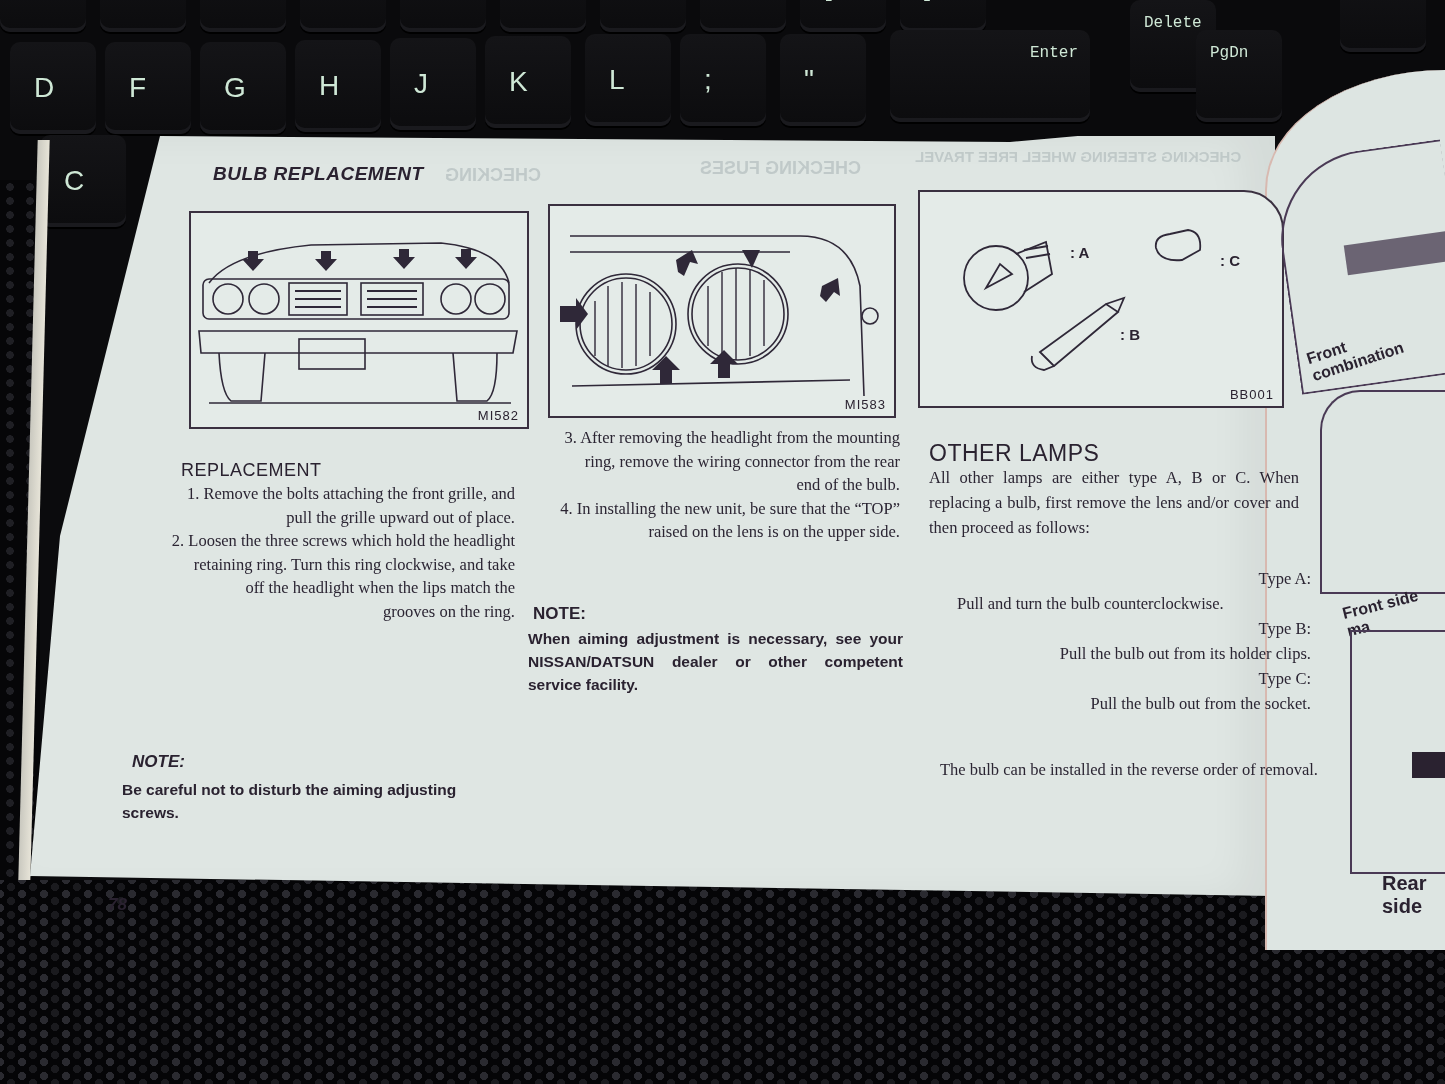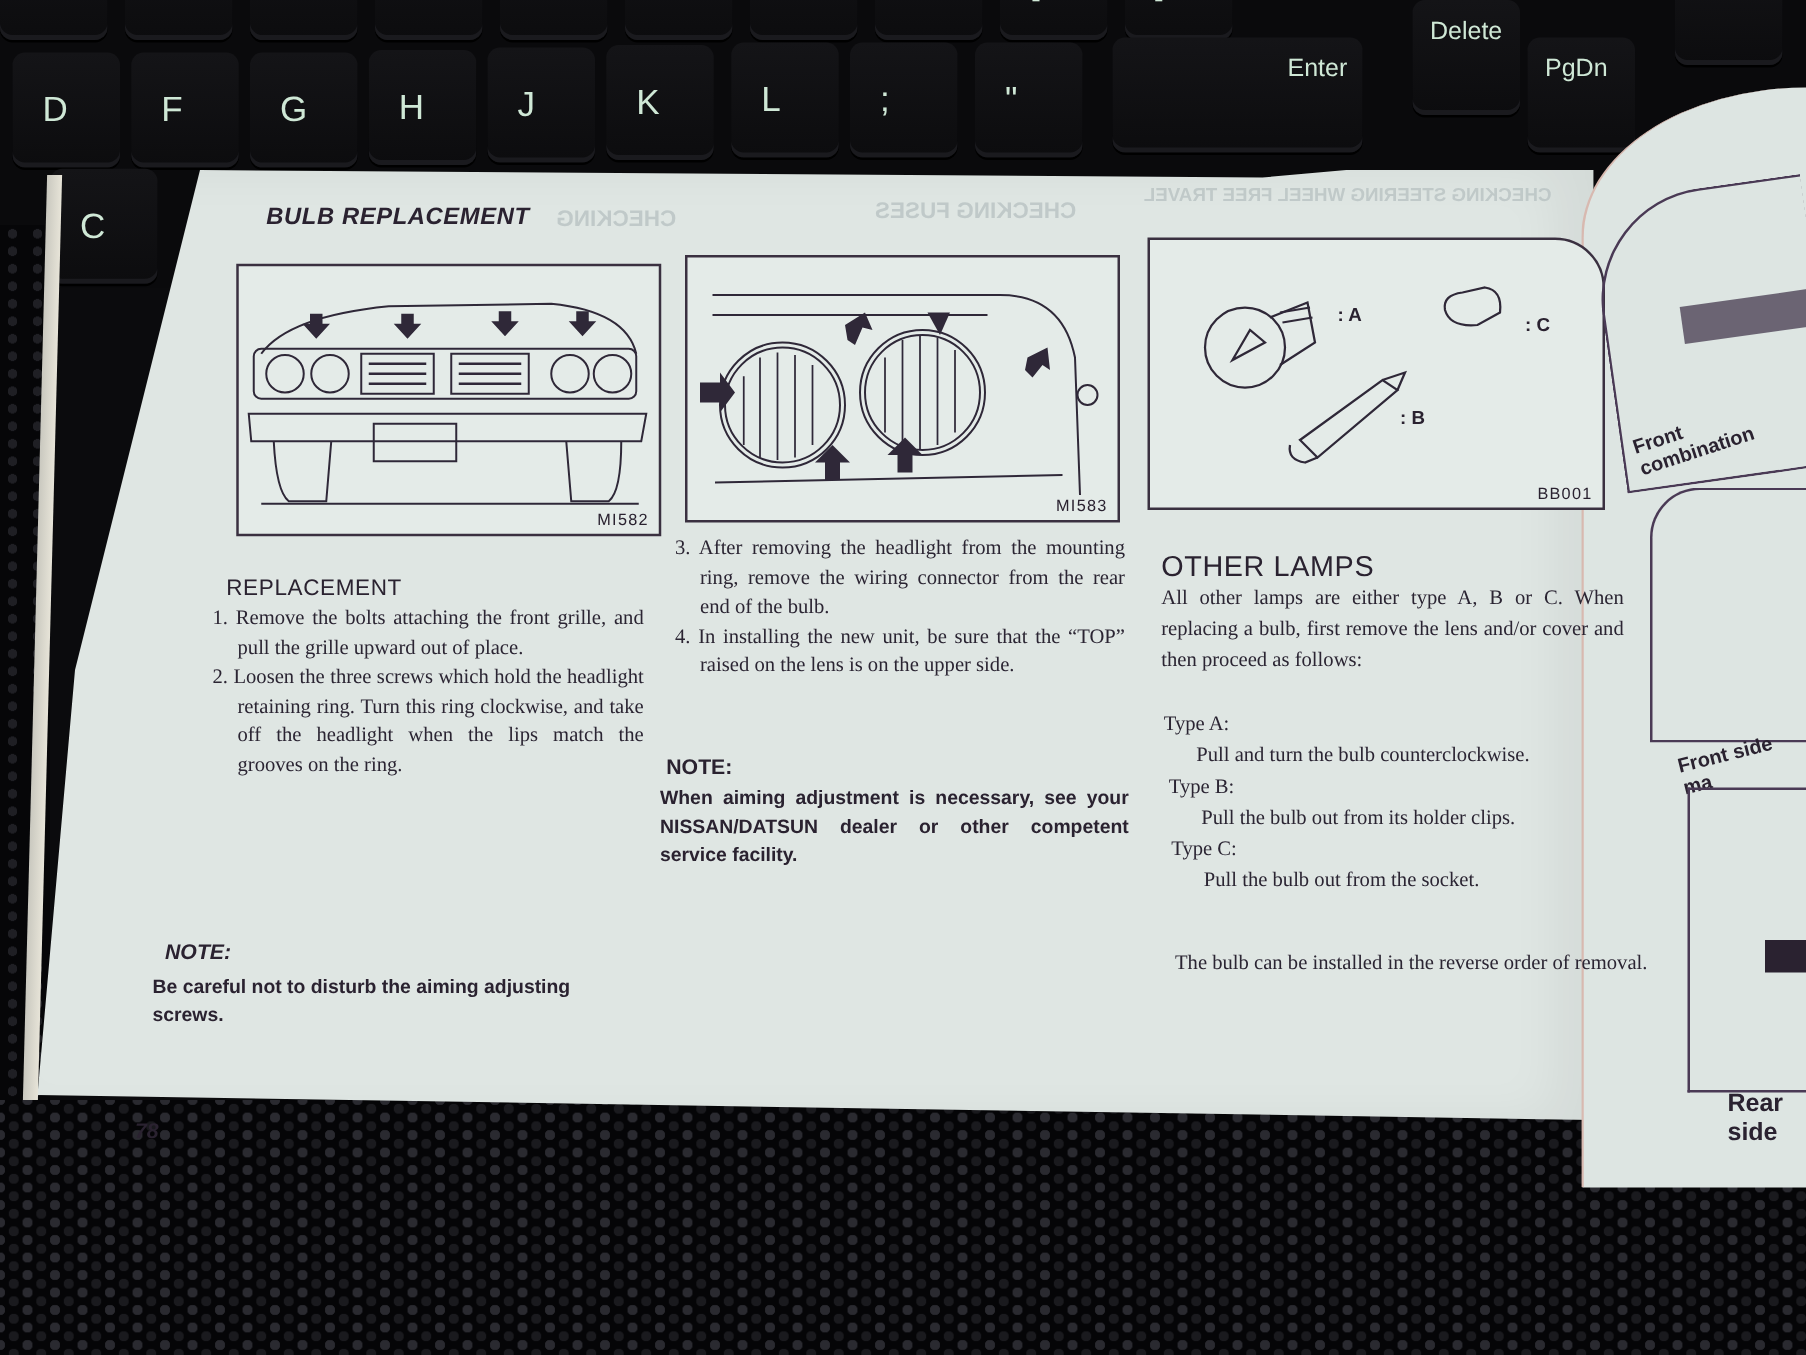--- a/index.html
+++ b/index.html
@@ -10,21 +10,21 @@
   }
   
   .keyboard { position:absolute; left:0; top:0; width:1445px; height:230px; background:#0a0a0c; }
   .key {
     position:absolute; width:86px; height:92px; border-radius:10px;
     background:linear-gradient(#141417,#0c0c0e);
     box-shadow: inset 0 -4px 0 #1a1a1e, 0 2px 0 #000;
     color:#cfe8d6; font-family:"Liberation Sans", sans-serif; font-size:28px;
   }
   .key span { position:absolute; left:24px; top:30px; }
-  .key.small span { font-size:20px; left:14px; top:14px; }
+  .key.small span { font-size:16px; left:14px; top:14px;font-family:Liberation Mono, monospace; }
   .key.wide { width:200px; }
   
   .mat {
     position:absolute; left:0; top:880px; width:1445px; height:204px;
     background:
       radial-gradient(circle at 50% 50%, #1a1a1e 30%, transparent 32%) 0 0/22px 14px,
       radial-gradient(circle at 50% 50%, #2a2a30 30%, transparent 33%) 11px 7px/22px 14px,
       #050507;
   }
   .mat-left {
@@ -69,21 +69,21 @@
     font-family:"Liberation Sans", sans-serif; font-size:13px; letter-spacing:1px; color:#2a2230;
   }
   .section-head {
     position:absolute; font-family:"Liberation Sans", sans-serif; font-size:18px;
     letter-spacing:0.5px; color:#2a2230;
   }
   .para {
     position:absolute; font-size:16.5px; line-height:23.5px; color:#2b2533;
     text-align:justify;
   }
-  .para p { margin:0; }
+  .para p { margin:0;text-align:right; }
   .indent { padding-left:20px; text-indent:-20px; }
   .note-head {
     position:absolute; font-family:"Liberation Sans", sans-serif; font-weight:bold;
     font-style:italic; font-size:17px; color:#2a2230;
   }
   .note-body {
     position:absolute; font-family:"Liberation Sans", sans-serif; font-weight:bold;
     font-size:15.5px; line-height:23px; color:#2a2230;
   }
   .page-num {
@@ -159,21 +159,21 @@
     </div>
   <div class="key" style="left:680px;top:34px">
       <span>;</span>
     </div>
   <div class="key" style="left:780px;top:34px">
       <span>"</span>
     </div>
   <div class="key wide small" style="left:890px;top:30px">
       <span style="left:140px">Enter</span>
     </div>
-  <div class="key small" style="left:1222px;top:30px">
+  <div class="key small" style="left:1196px;top:30px">
       <span>PgDn</span>
     </div>
 
   <div class="key" style="left:40px;top:135px">
       <span>C</span>
     </div>
 </div>
 
 <div class="mat-left"></div>
 <div class="mat"></div>

